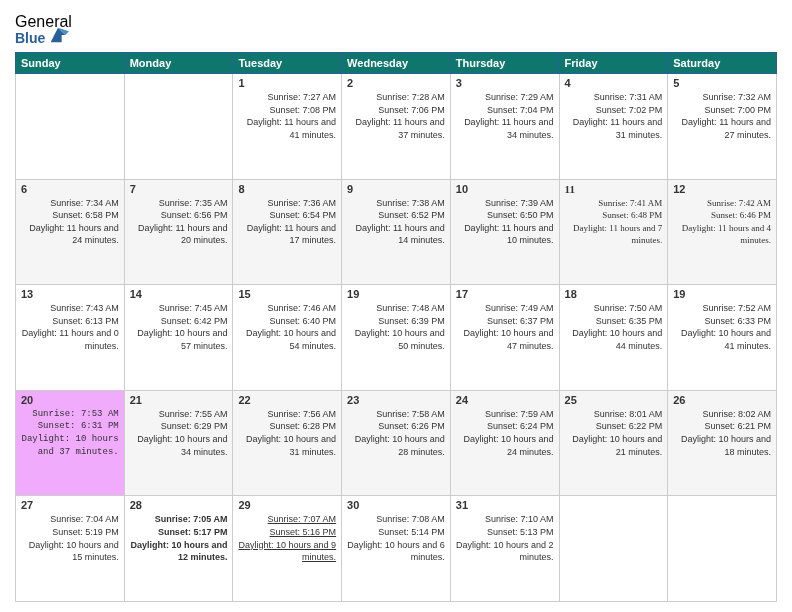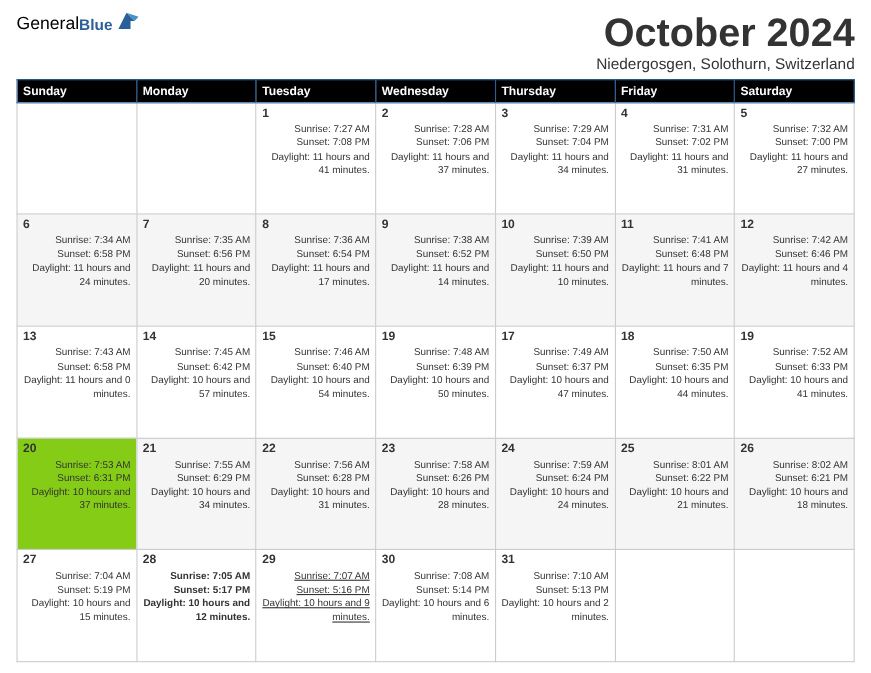--- a/index.html
+++ b/index.html
@@ -23,20 +23,21 @@
       justify-content: space-between;
       margin-bottom: 6px;
     }
     .logo {
       display: flex;
       align-items: center;
       margin-top: 4px;
     }
     .logo-text {
       display: flex;
+      flex-direction: column;
       line-height: 1;
     }
     .logo-icon {
       width: 22px;
       height: 22px;
       margin-left: 2px;
       margin-top: -6px;
     }
     .title-block {
       text-align: right;
@@ -51,21 +52,21 @@
       font-size: 14px;
       color: #333;
     }
     .calendar {
       flex: 1;
       border-collapse: collapse;
       width: 100%;
       table-layout: fixed;
     }
     .calendar th {
-      background: #000000;
+      background: #0f766e;
       color: #fff;
       font-size: 11px;
       font-weight: bold;
       padding: 4px 5px;
       text-align: left;
       border: 1px solid #2a6099;
       margin-left: 23px;
     }
     .calendar td {
       border: 1px solid #ccc;
@@ -103,24 +104,20 @@
         <span>General</span>
         <div style="display:flex;align-items:center;">
           <span style="font-size:14px;font-weight:bold;color:#2a6099;">Blue</span>
           <svg class="logo-icon" viewBox="0 0 24 24">
             <polygon points="4,20 12,4 20,12 16,12 16,20" fill="#2a6099"></polygon>
             <polygon points="12,4 20,12 24,8" fill="#4a90c4"></polygon>
           </svg>
         </div>
       </div>
     </div>
-    <div class="title-block">
-      <div class="month-title">October 2024</div>
-      <div class="location">Niedergosgen, Solothurn, Switzerland</div>
-    </div>
   </div>
 
   <table class="calendar">
     <thead>
       <tr>
       <th>Sunday</th>
           <th>Monday</th>
           <th>Tuesday</th>
           <th>Wednesday</th>
           <th>Thursday</th>
@@ -187,38 +184,38 @@
             <div class="day-info" style="white-space: pre-line;">Sunrise: 7:38 AM
 Sunset: 6:52 PM
 Daylight: 11 hours and 14 minutes.</div>
           </td>
           <td style="background: rgb(245, 245, 245);">
             <span class="day-num">10</span>
             <div class="day-info" style="white-space: pre-line;">Sunrise: 7:39 AM
 Sunset: 6:50 PM
 Daylight: 11 hours and 10 minutes.</div>
           </td>
-          <td style="background: rgb(245, 245, 245);">
+          <td style="background: rgb(245, 245, 245); font-family: Liberation Serif, serif;">
             <span class="day-num">11</span>
             <div class="day-info" style="white-space: pre-line;">Sunrise: 7:41 AM
 Sunset: 6:48 PM
 Daylight: 11 hours and 7 minutes.</div>
           </td>
           <td style="background: rgb(245, 245, 245);">
             <span class="day-num">12</span>
-            <div class="day-info" style="white-space: pre-line;">Sunrise: 7:42 AM
+            <div class="day-info" style="white-space: pre-line; font-family: Liberation Serif, serif;">Sunrise: 7:42 AM
 Sunset: 6:46 PM
 Daylight: 11 hours and 4 minutes.</div>
           </td>
         </tr>
         <tr>
           <td>
             <span class="day-num">13</span>
             <div class="day-info" style="white-space: pre-line;">Sunrise: 7:43 AM
-Sunset: 6:58 PM
+Sunset: 6:13 PM
 Daylight: 11 hours and 0 minutes.</div>
           </td>
           <td>
             <span class="day-num">14</span>
             <div class="day-info" style="white-space: pre-line;">Sunrise: 7:45 AM
 Sunset: 6:42 PM
 Daylight: 10 hours and 57 minutes.</div>
           </td>
           <td>
             <span class="day-num">15</span>
@@ -245,23 +242,23 @@
 Daylight: 10 hours and 44 minutes.</div>
           </td>
           <td>
             <span class="day-num">19</span>
             <div class="day-info" style="white-space: pre-line;">Sunrise: 7:52 AM
 Sunset: 6:33 PM
 Daylight: 10 hours and 41 minutes.</div>
           </td>
         </tr>
         <tr style="background: rgb(245, 245, 245);">
-          <td style="background: #84cc16;">
+          <td style="background: #f0abfc;">
             <span class="day-num">20</span>
-            <div class="day-info" style="white-space: pre-line;">Sunrise: 7:53 AM
+            <div class="day-info" style="white-space: pre-line; font-family: Liberation Mono, monospace;">Sunrise: 7:53 AM
 Sunset: 6:31 PM
 Daylight: 10 hours and 37 minutes.</div>
           </td>
           <td style="background: rgb(245, 245, 245);">
             <span class="day-num">21</span>
             <div class="day-info" style="white-space: pre-line;">Sunrise: 7:55 AM
 Sunset: 6:29 PM
 Daylight: 10 hours and 34 minutes.</div>
           </td>
           <td style="background: rgb(245, 245, 245); margin-top: 41px;">

